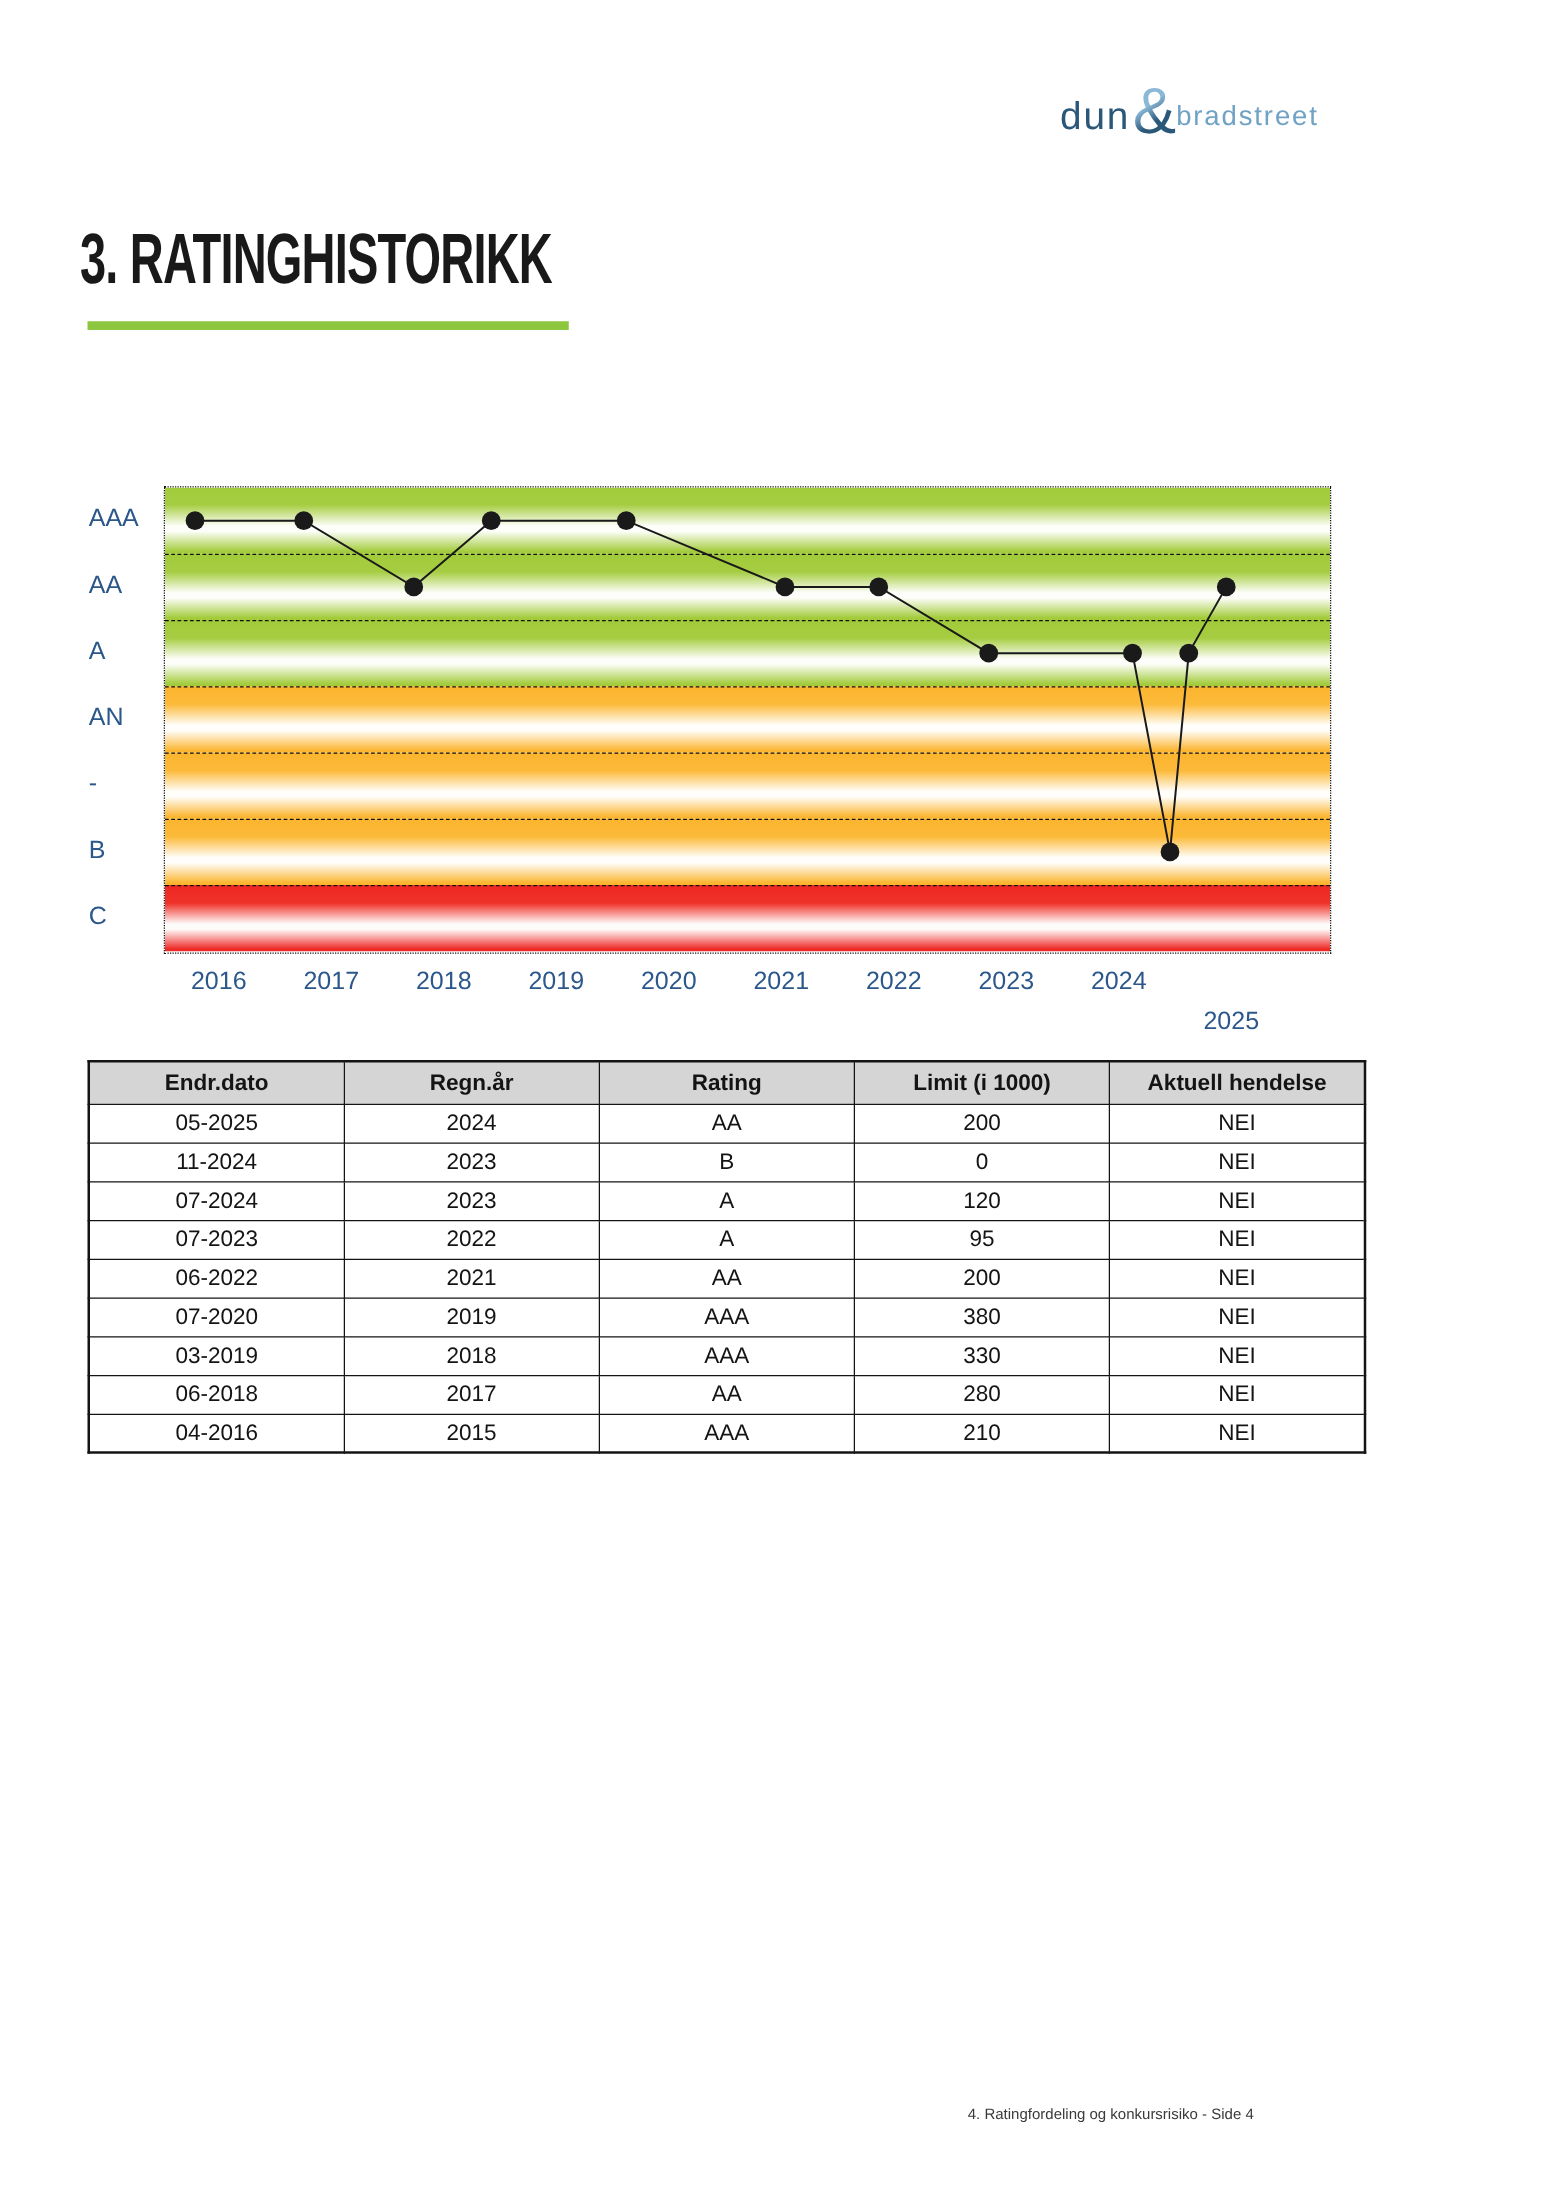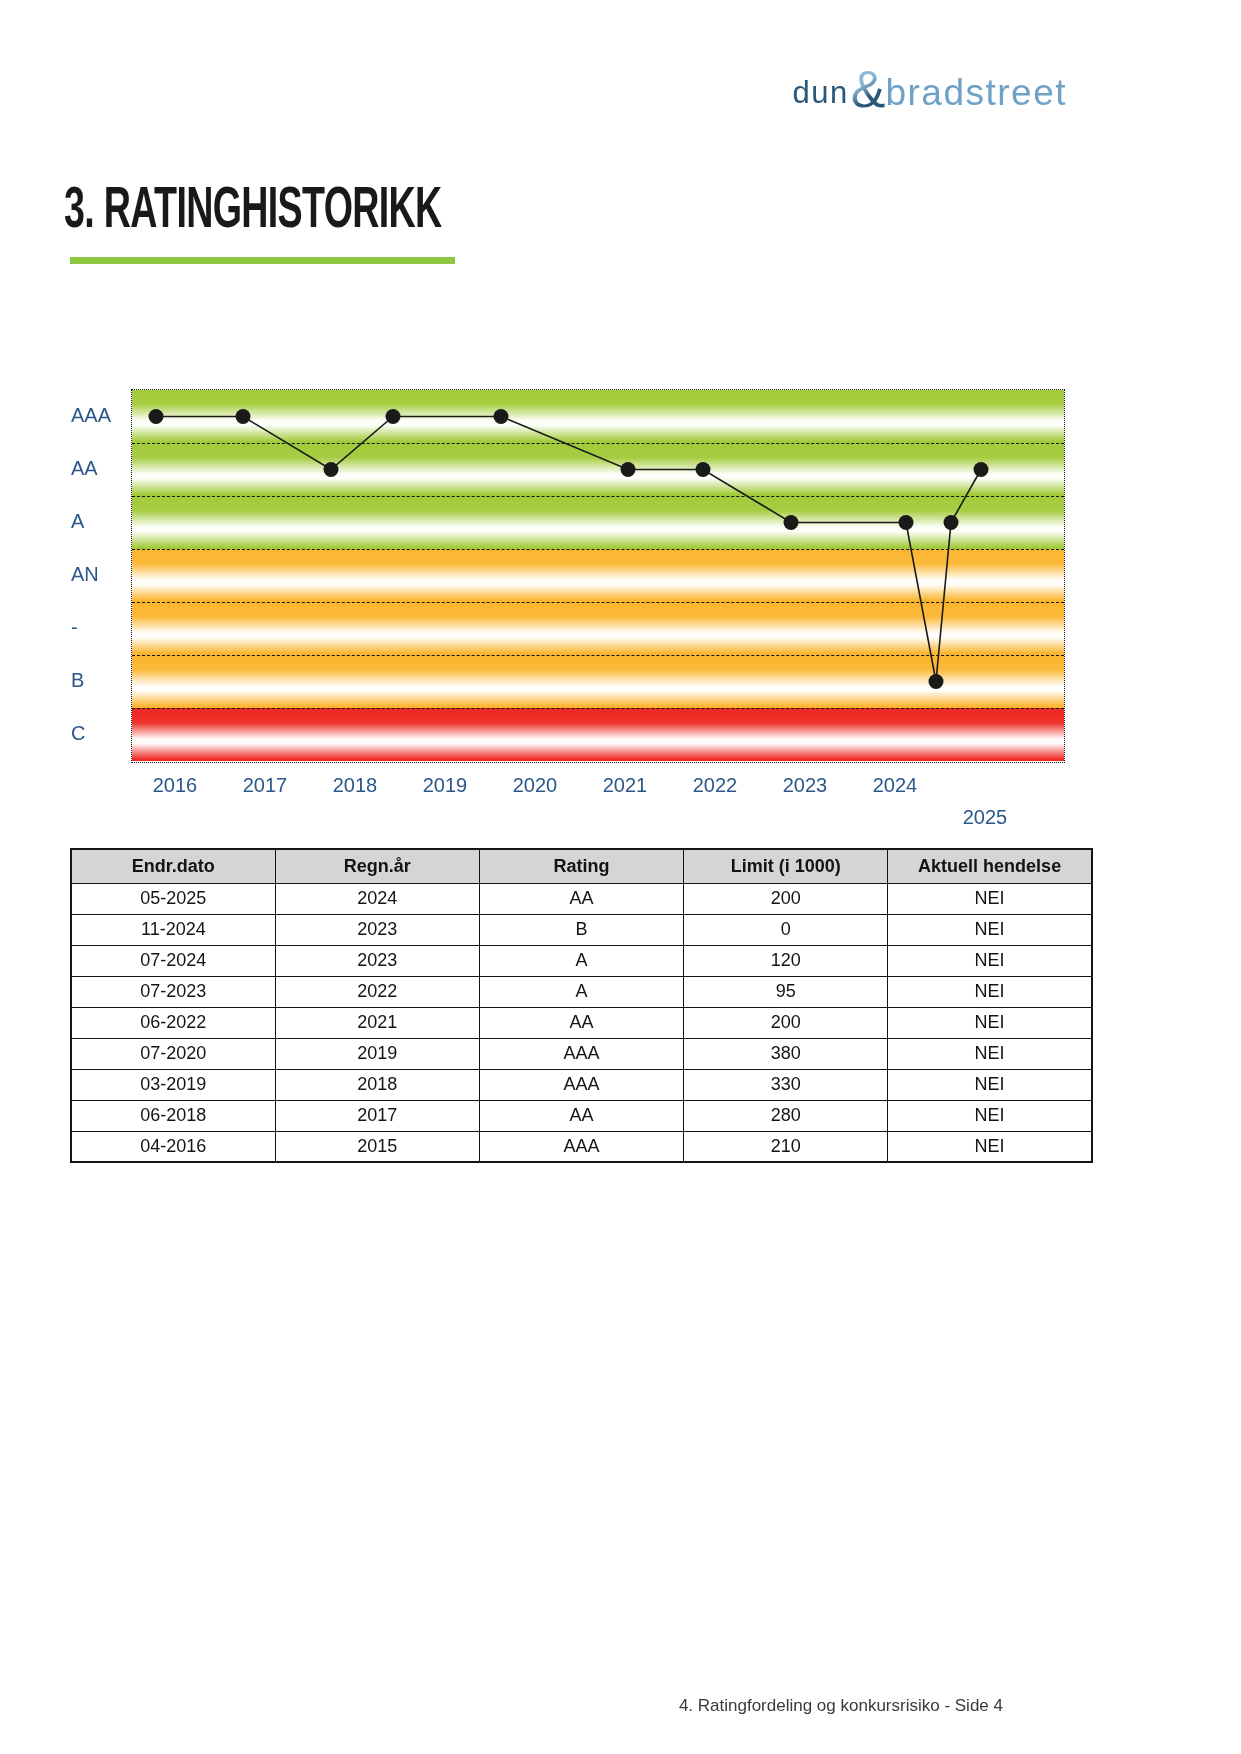--- a/index.html
+++ b/index.html
@@ -5,30 +5,30 @@
   * { margin:0; padding:0; box-sizing:border-box; }
   html,body { background:#ffffff; }
   body {
     width:1241px; height:1754px; position:relative;
     font-family:"Liberation Sans", sans-serif;
     -webkit-font-smoothing:antialiased;
   }
   .page { position:absolute; inset:0; background:#ffffff; overflow:hidden; }
 
   
-  .logo { position:absolute; top:66px; right:174px; display:flex; align-items:center; }
+  .logo { position:absolute; top:66px; right:186px; display:flex; align-items:center; }
   .logo-dun  { font-size:31px; color:#2b5778; letter-spacing:1.5px; }
   .logo-amp  { font-size:52px; line-height:0.9; margin:0 0 8px 2px; color:#4f81a8; font-weight:normal; }
   @supports ((-webkit-background-clip:text) or (background-clip:text)) {
     .logo-amp {
       background:linear-gradient(145deg,#8cb8d8 38%,#2b5778 62%);
       -webkit-background-clip:text; background-clip:text; color:transparent;
     }
   }
-  .logo-brad { font-size:37px; color:#6fa2c4; letter-spacing:1.5px; }
+  .logo-brad { font-size:22px; color:#6fa2c4; letter-spacing:1.5px; }
 
   
   .title {
     position:absolute; left:64px; top:174px;
     font-size:57px; font-weight:bold; color:#191919;
     letter-spacing:-1px; white-space:nowrap;
     transform:scaleX(0.66); transform-origin:left center;
   }
   .title-rule { position:absolute; left:70px; top:257px; width:385px; height:7px; background:#8dc63f; }
 
@@ -53,21 +53,21 @@
     border-collapse:collapse; table-layout:fixed;
     font-size:18px; color:#141414; border:2px solid #141414;
   }
   .rating th {
     background:#d5d5d5; border:1.6px solid #141414; height:34px;
     font-weight:bold; text-align:center;
   }
   .rating td { border:1.3px solid #141414; height:31px; text-align:center; }
 
   
-  .footer { position:absolute; top:1684px; right:238px; font-size:17px; color:#3a3a3a;margin-top:12px; }
+  .footer { position:absolute; top:1684px; right:238px; font-size:12px; color:#3a3a3a; }
 </style>
 </head>
 <body>
 
 <div class="page">
 
   <div class="logo">
     <span class="logo-dun">dun</span>
     <span class="logo-amp">&amp;</span>
     <span class="logo-brad">bradstreet</span>

